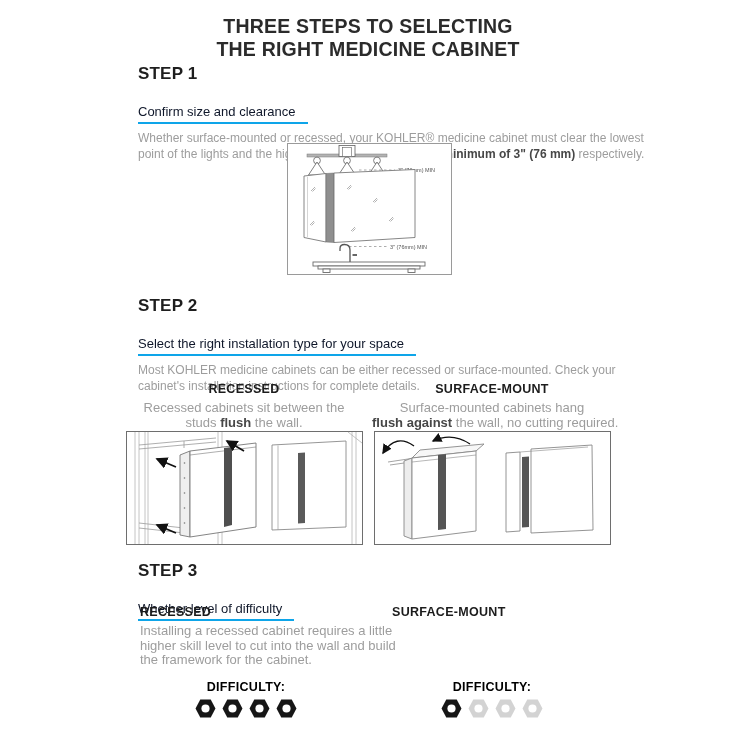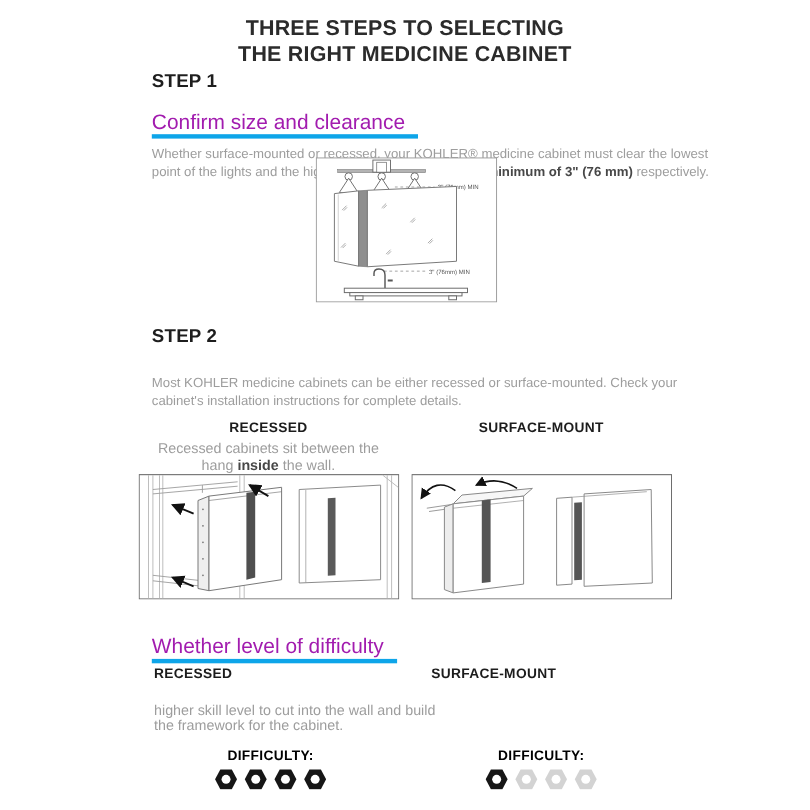--- a/index.html
+++ b/index.html
@@ -4,21 +4,21 @@
 <style>
   html,body{margin:0;padding:0;background:#fff;}
   .page{position:relative;width:736px;height:736px;background:#ffffff;
         font-family:"Liberation Sans","DejaVu Sans",sans-serif;overflow:hidden;}
   .title{position:absolute;top:15px;left:0;width:736px;text-align:center;
          font-size:19.5px;line-height:23px;font-weight:bold;color:#2b2b2b;letter-spacing:.2px;}
   .step{position:absolute;left:138px;}
   #step1{top:64px;} #step2{top:296px;} #step3{top:561px;}
   .step-heading{font-size:17px;line-height:20px;font-weight:bold;color:#1e1e1e;letter-spacing:.2px;}
   .subtitle{display:inline-block;margin-top:2px;padding:0 12px 3px 0;
-            border-bottom:4px solid #0ea5e9;font-size:19px;line-height:15px;color:#a21caf;}
+            border-bottom:2px solid #0ea5e9;font-size:13px;line-height:15px;color:#0f172a;}
   .body-text{margin-top:6px;font-size:12px;line-height:16px;color:#9d9d9d;white-space:nowrap;}
   .body-text b, .col-desc b{color:#474747;font-weight:bold;}
   .diagram-wrap{position:absolute;left:287px;top:143px;}
   .col{position:absolute;}
   #s2-col-recessed{left:124px;top:382px;width:240px;text-align:center;}
   #s2-col-surface{left:372px;top:382px;width:240px;text-align:center;}
   #s3-col-recessed{left:140px;top:605px;width:212px;}
   #s3-col-surface{left:392px;top:605px;width:200px;}
   .col-title{font-size:12.5px;line-height:15px;font-weight:bold;color:#1c1c1c;letter-spacing:.3px;}
   .col-desc{margin-top:4px;font-size:13px;line-height:14.5px;color:#9d9d9d;white-space:nowrap;}
@@ -94,29 +94,31 @@
         <rect x="26" y="119" width="112" height="4"></rect>
         <rect x="31" y="123" width="102" height="3"></rect>
         <rect x="36" y="126" width="7" height="3.5"></rect>
         <rect x="121" y="126" width="7" height="3.5"></rect>
       </g>
     </svg>
   </div>
 
   <div class="step" id="step2">
     <div class="step-heading">STEP 2</div><br>
+    <span class="subtitle">Select the right installation type for your space</span>
     <div class="body-text"><span>Most KOHLER medicine cabinets can be either recessed or surface-mounted. Check your</span><br><span>cabinet's installation instructions for complete details.</span></div>
   </div>
 
   <div class="col" id="s2-col-recessed">
     <div class="col-title">RECESSED</div>
-    <div class="col-desc"><span>Recessed cabinets sit between the</span><br><span>hang </span><b>inside</b><span> the wall.</span></div>
+    <div class="col-desc"><span>Recessed cabinets sit between the</span><br><span>studs </span><b>flush</b><span> the wall.</span></div>
   </div>
   <div class="col" id="s2-col-surface">
     <div class="col-title">SURFACE-MOUNT</div>
+    <div class="col-desc"><span>Surface-mounted cabinets hang</span><br><b>flush against</b><span> the wall, no cutting required.</span></div>
   </div>
 
   <div class="illus" id="illus-recessed">
     <svg width="237" height="114" viewBox="0 0 237 114">
       <defs>
         <marker id="ah" markerWidth="8" markerHeight="8" refX="6" refY="3.5" orient="auto">
           <path d="M0,0 L7,3.5 L0,7 Z" fill="#111111"></path>
         </marker>
       </defs>
       <rect x="0.5" y="0.5" width="236" height="113" fill="#ffffff" stroke="#6e6e6e"></rect>
@@ -185,27 +187,27 @@
       <g stroke="#888888" stroke-width="0.9">
         <polygon points="132,22 146,21 146,100 132,101" fill="#ffffff"></polygon>
         <polygon points="148,26 155,25.5 155,96 148,96.5" fill="#555555" stroke="none"></polygon>
         <polygon points="157,18 218,14 219,99 157,102" fill="#ffffff"></polygon>
         <line x1="146" y1="21" x2="214" y2="16" stroke-width="0.6"></line>
       </g>
     </svg>
   </div>
 
   <div class="step" id="step3">
-    <br>
+    <div class="step-heading">STEP 3</div><br>
     <span class="subtitle">Whether level of difficulty</span>
   </div>
 
   <div class="col" id="s3-col-recessed">
     <div class="col-title">RECESSED</div>
-    <div class="col-desc"><br><span>higher skill level to cut into the wall and build</span><br><span>the framework for the cabinet.</span></div>
+    <div class="col-desc"><span>Installing a recessed cabinet requires a little</span><br><span>higher skill level to cut into the wall and build</span><br><span>the framework for the cabinet.</span></div>
   </div>
   <div class="col" id="s3-col-surface">
     <div class="col-title">SURFACE-MOUNT</div>
   </div>
 
   <div class="diff" id="diff-recessed">
     <div class="diff-label">DIFFICULTY:</div>
     <div class="pips">
         <svg class="pip" width="21" height="19" viewBox="0 0 22 20">
           <polygon points="5.5,0.5 16.5,0.5 21.5,10 16.5,19.5 5.5,19.5 0.5,10" fill="#161616"></polygon>

